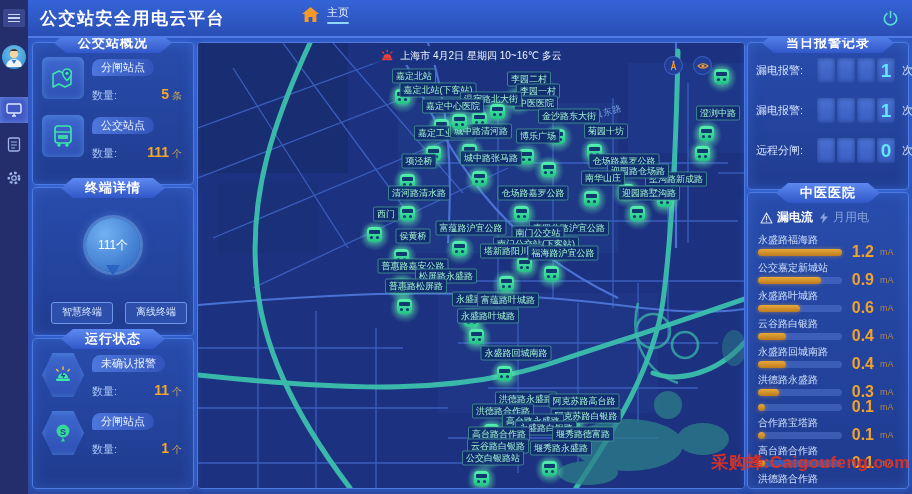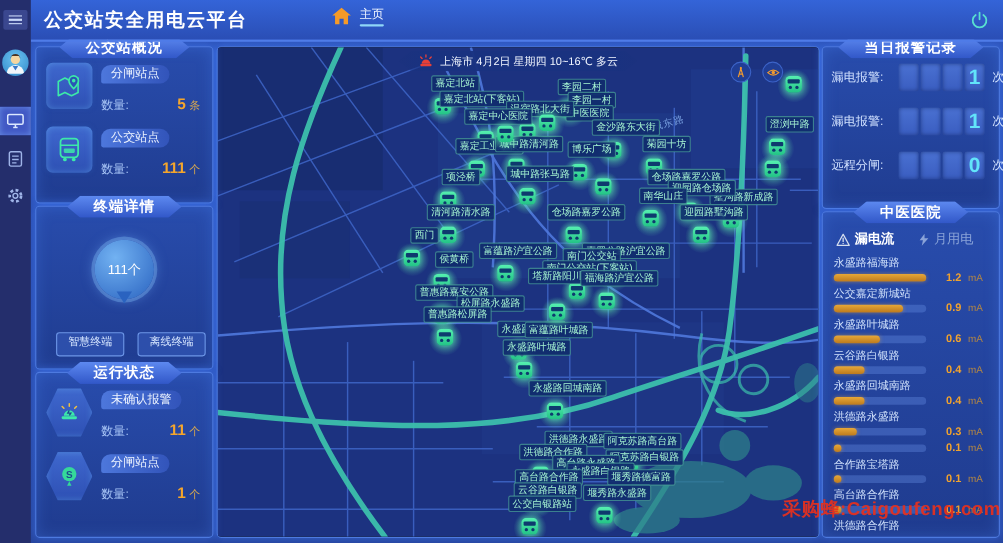--- a/index.html
+++ b/index.html
@@ -67,30 +67,30 @@
   
   .al-row{display:flex;align-items:center;gap:5px;padding:0 8px;margin-top:15px;}
   .al-row:first-of-type{margin-top:26px;}
   .al-label{font-size:11px;color:#d2e2ff;flex:0 0 56px;white-space:nowrap;}
   .cells{display:flex;gap:2px;}
   .cell{width:18px;height:25px;background:linear-gradient(180deg,#4a71d2,#3a5dc0);border-radius:2px;
     box-shadow:inset 0 0 4px rgba(18,38,100,.65);display:flex;align-items:center;justify-content:center;}
   .digit{font-size:19px;color:#62e4fa;font-weight:bold;}
   .al-unit{font-size:11px;color:#d2e2ff;margin-left:2px;}
   
-  .tabs{display:flex;padding:16px 12px 7px;gap:22px;}
+  .tabs{display:flex;padding:16px 12px 7px;gap:6px;}
   .tab{font-size:12px;display:flex;align-items:center;gap:4px;cursor:pointer;color:#8aa3d8;}
   .tab.active{color:#ffffff;font-weight:bold;}
   .rank-list{padding:0 10px;}
   .rank-item{margin-bottom:3px;}
   .r-name{font-size:10px;color:#cfe0fb;line-height:13px;white-space:nowrap;overflow:hidden;}
   .r-bar-row{display:flex;align-items:center;gap:6px;height:12px;}
   .track{flex:1;height:7px;border-radius:4px;background:rgba(100,140,225,.38);}
   .fill{height:7px;border-radius:4px;background:linear-gradient(180deg,#e8a838,#bd7a1d);box-shadow:0 0 4px rgba(240,170,60,.5);}
-  .r-val{font-size:10px;font-weight:bold;color:#f0a22e;flex:0 0 26px;text-align:right;}
+  .r-val{font-size:16px;font-weight:bold;color:#f0a22e;flex:0 0 26px;text-align:right;}
   .r-unit{font-size:9px;color:#b28644;flex:0 0 18px;}
   
   .map{position:absolute;left:197px;top:42px;width:546px;height:445px;border:1px solid #4d7ae0;border-radius:4px;
     overflow:hidden;background:#0f172a;box-shadow:0 0 8px rgba(70,130,255,.5);z-index:3;}
   .map svg.bg{position:absolute;left:0;top:0;}
   .weather{position:absolute;top:3px;left:50%;transform:translateX(-50%);height:19px;z-index:4;
     display:flex;align-items:center;gap:6px;padding:0 18px;font-size:10px;color:#f2f7ff;white-space:nowrap;
     background:linear-gradient(90deg,rgba(23,47,120,.15),rgba(25,50,128,.96) 12%,rgba(25,50,128,.96) 88%,rgba(23,47,120,.15));
     clip-path:polygon(0 50%,12px 0,calc(100% - 12px) 0,100% 50%,calc(100% - 12px) 100%,12px 100%);}
   .map-controls{position:absolute;top:13px;right:32px;display:flex;gap:10px;z-index:4;}

